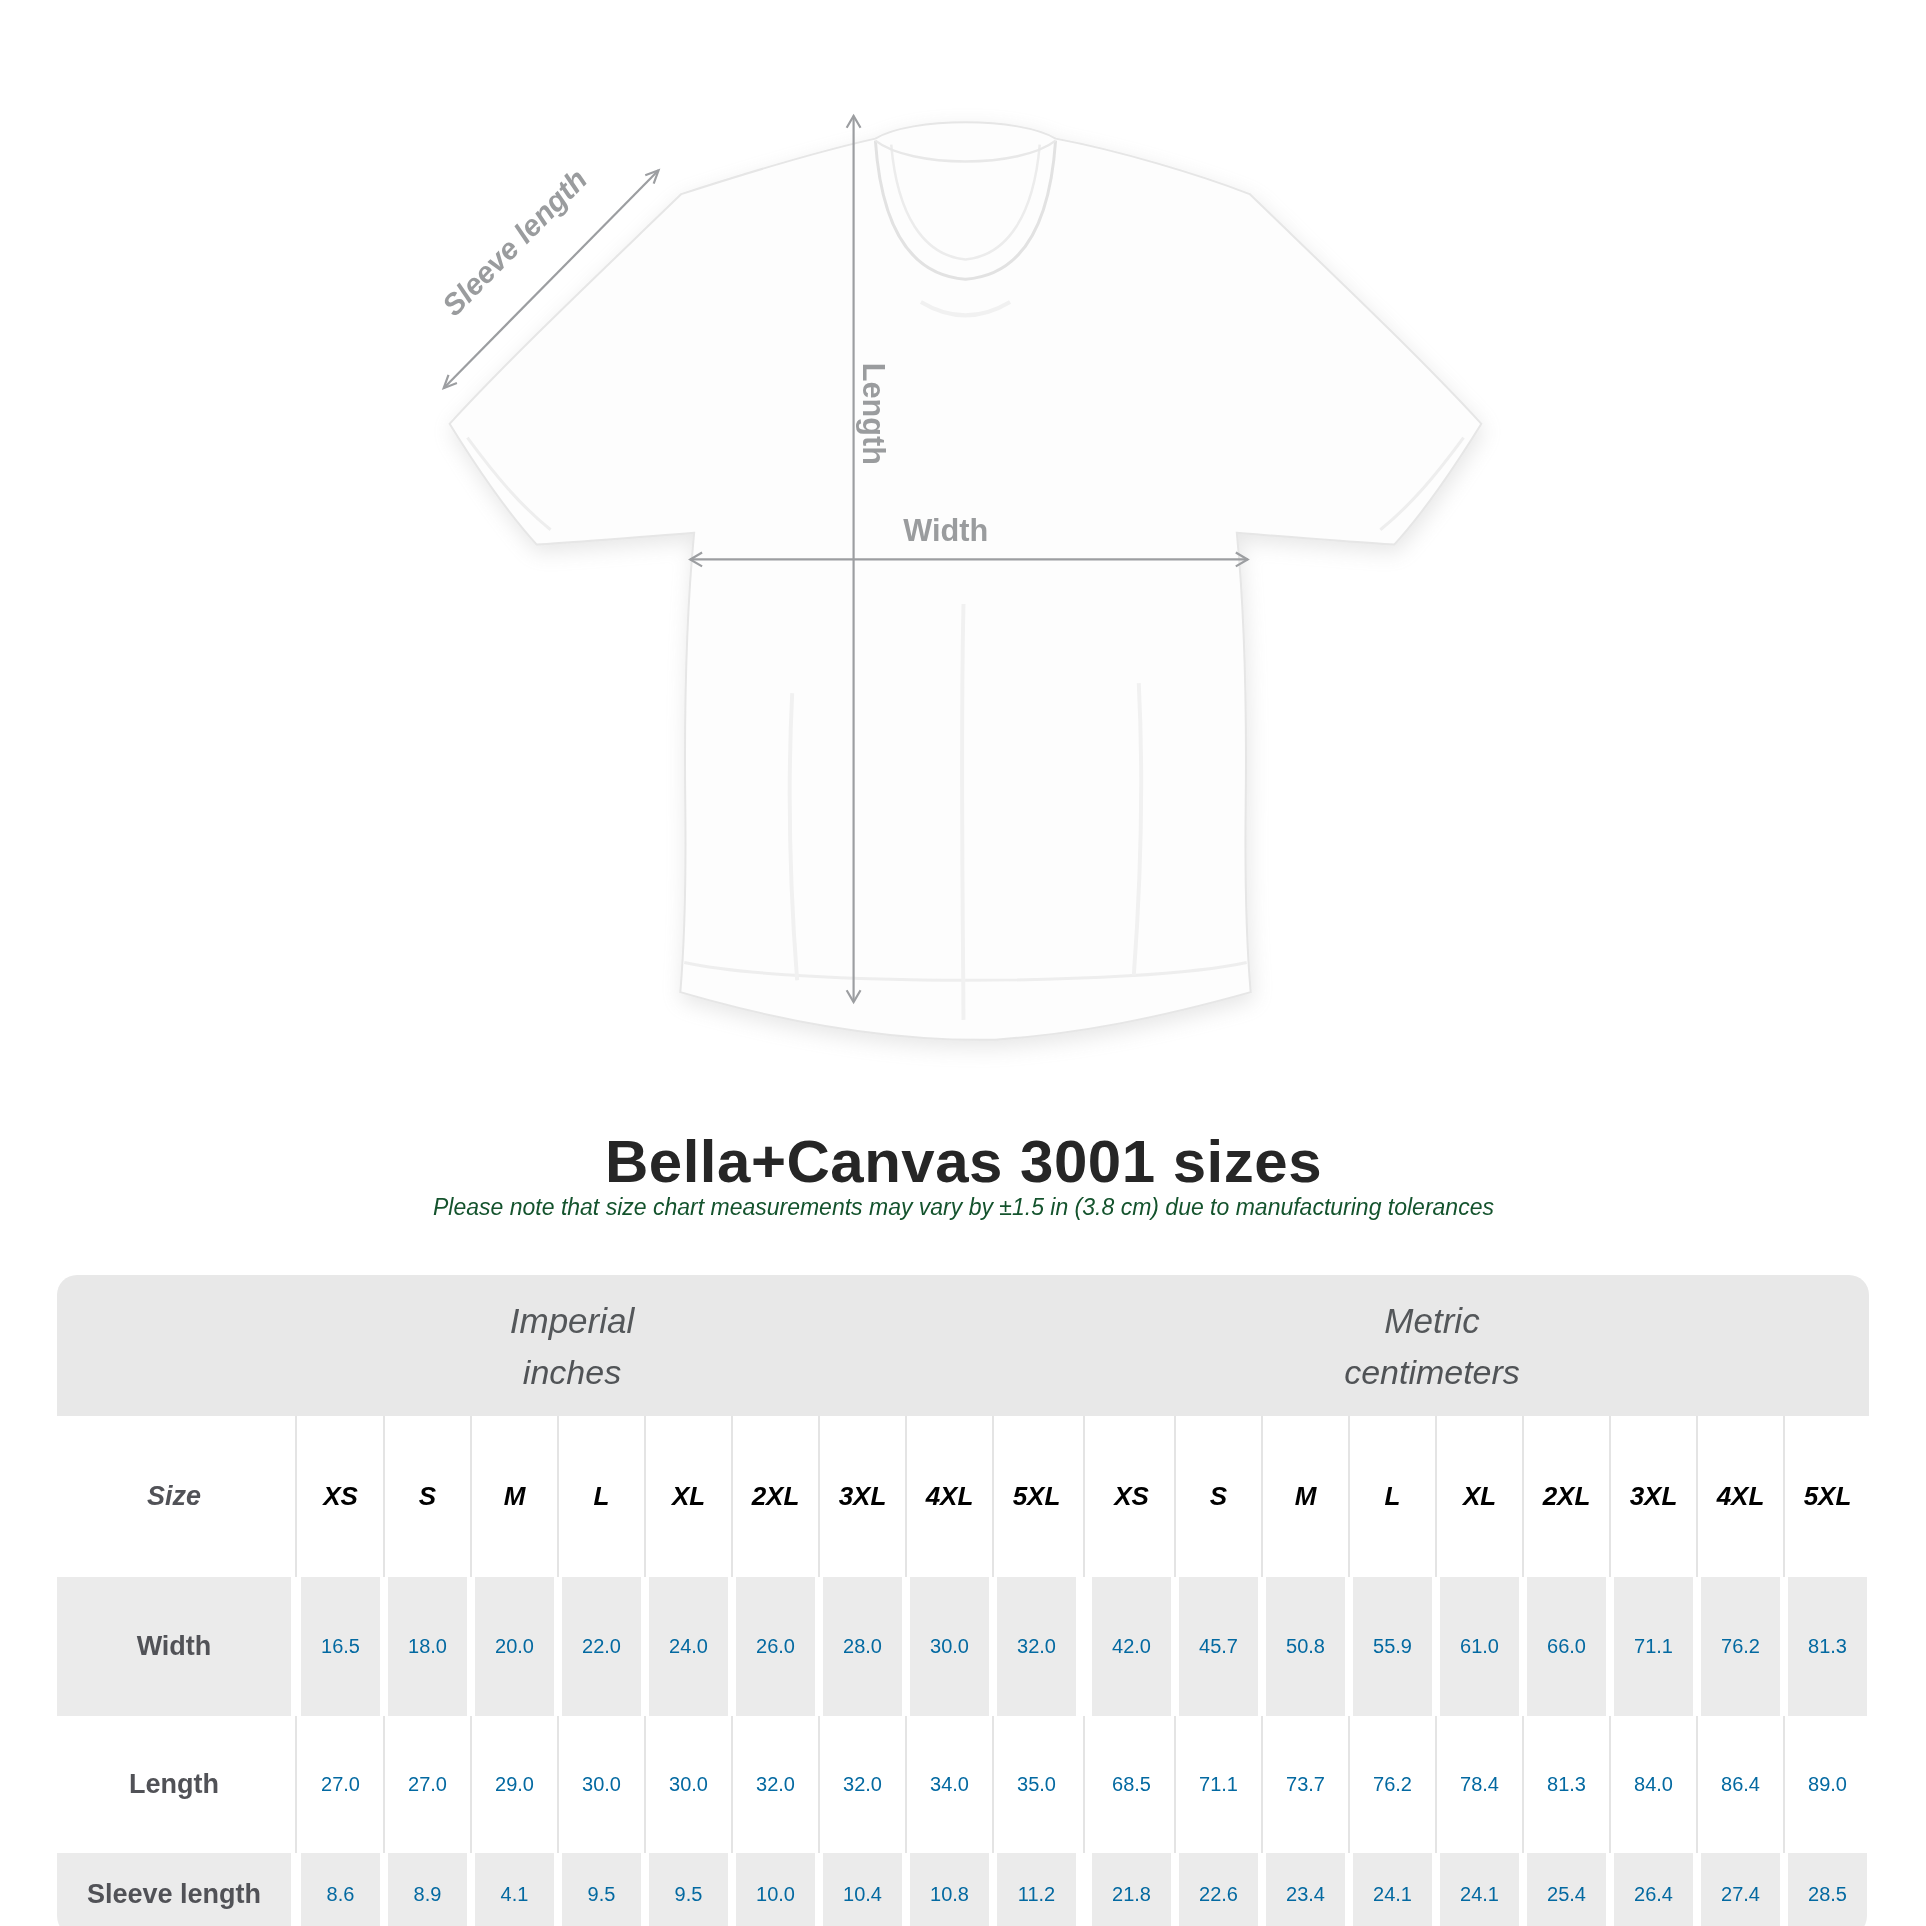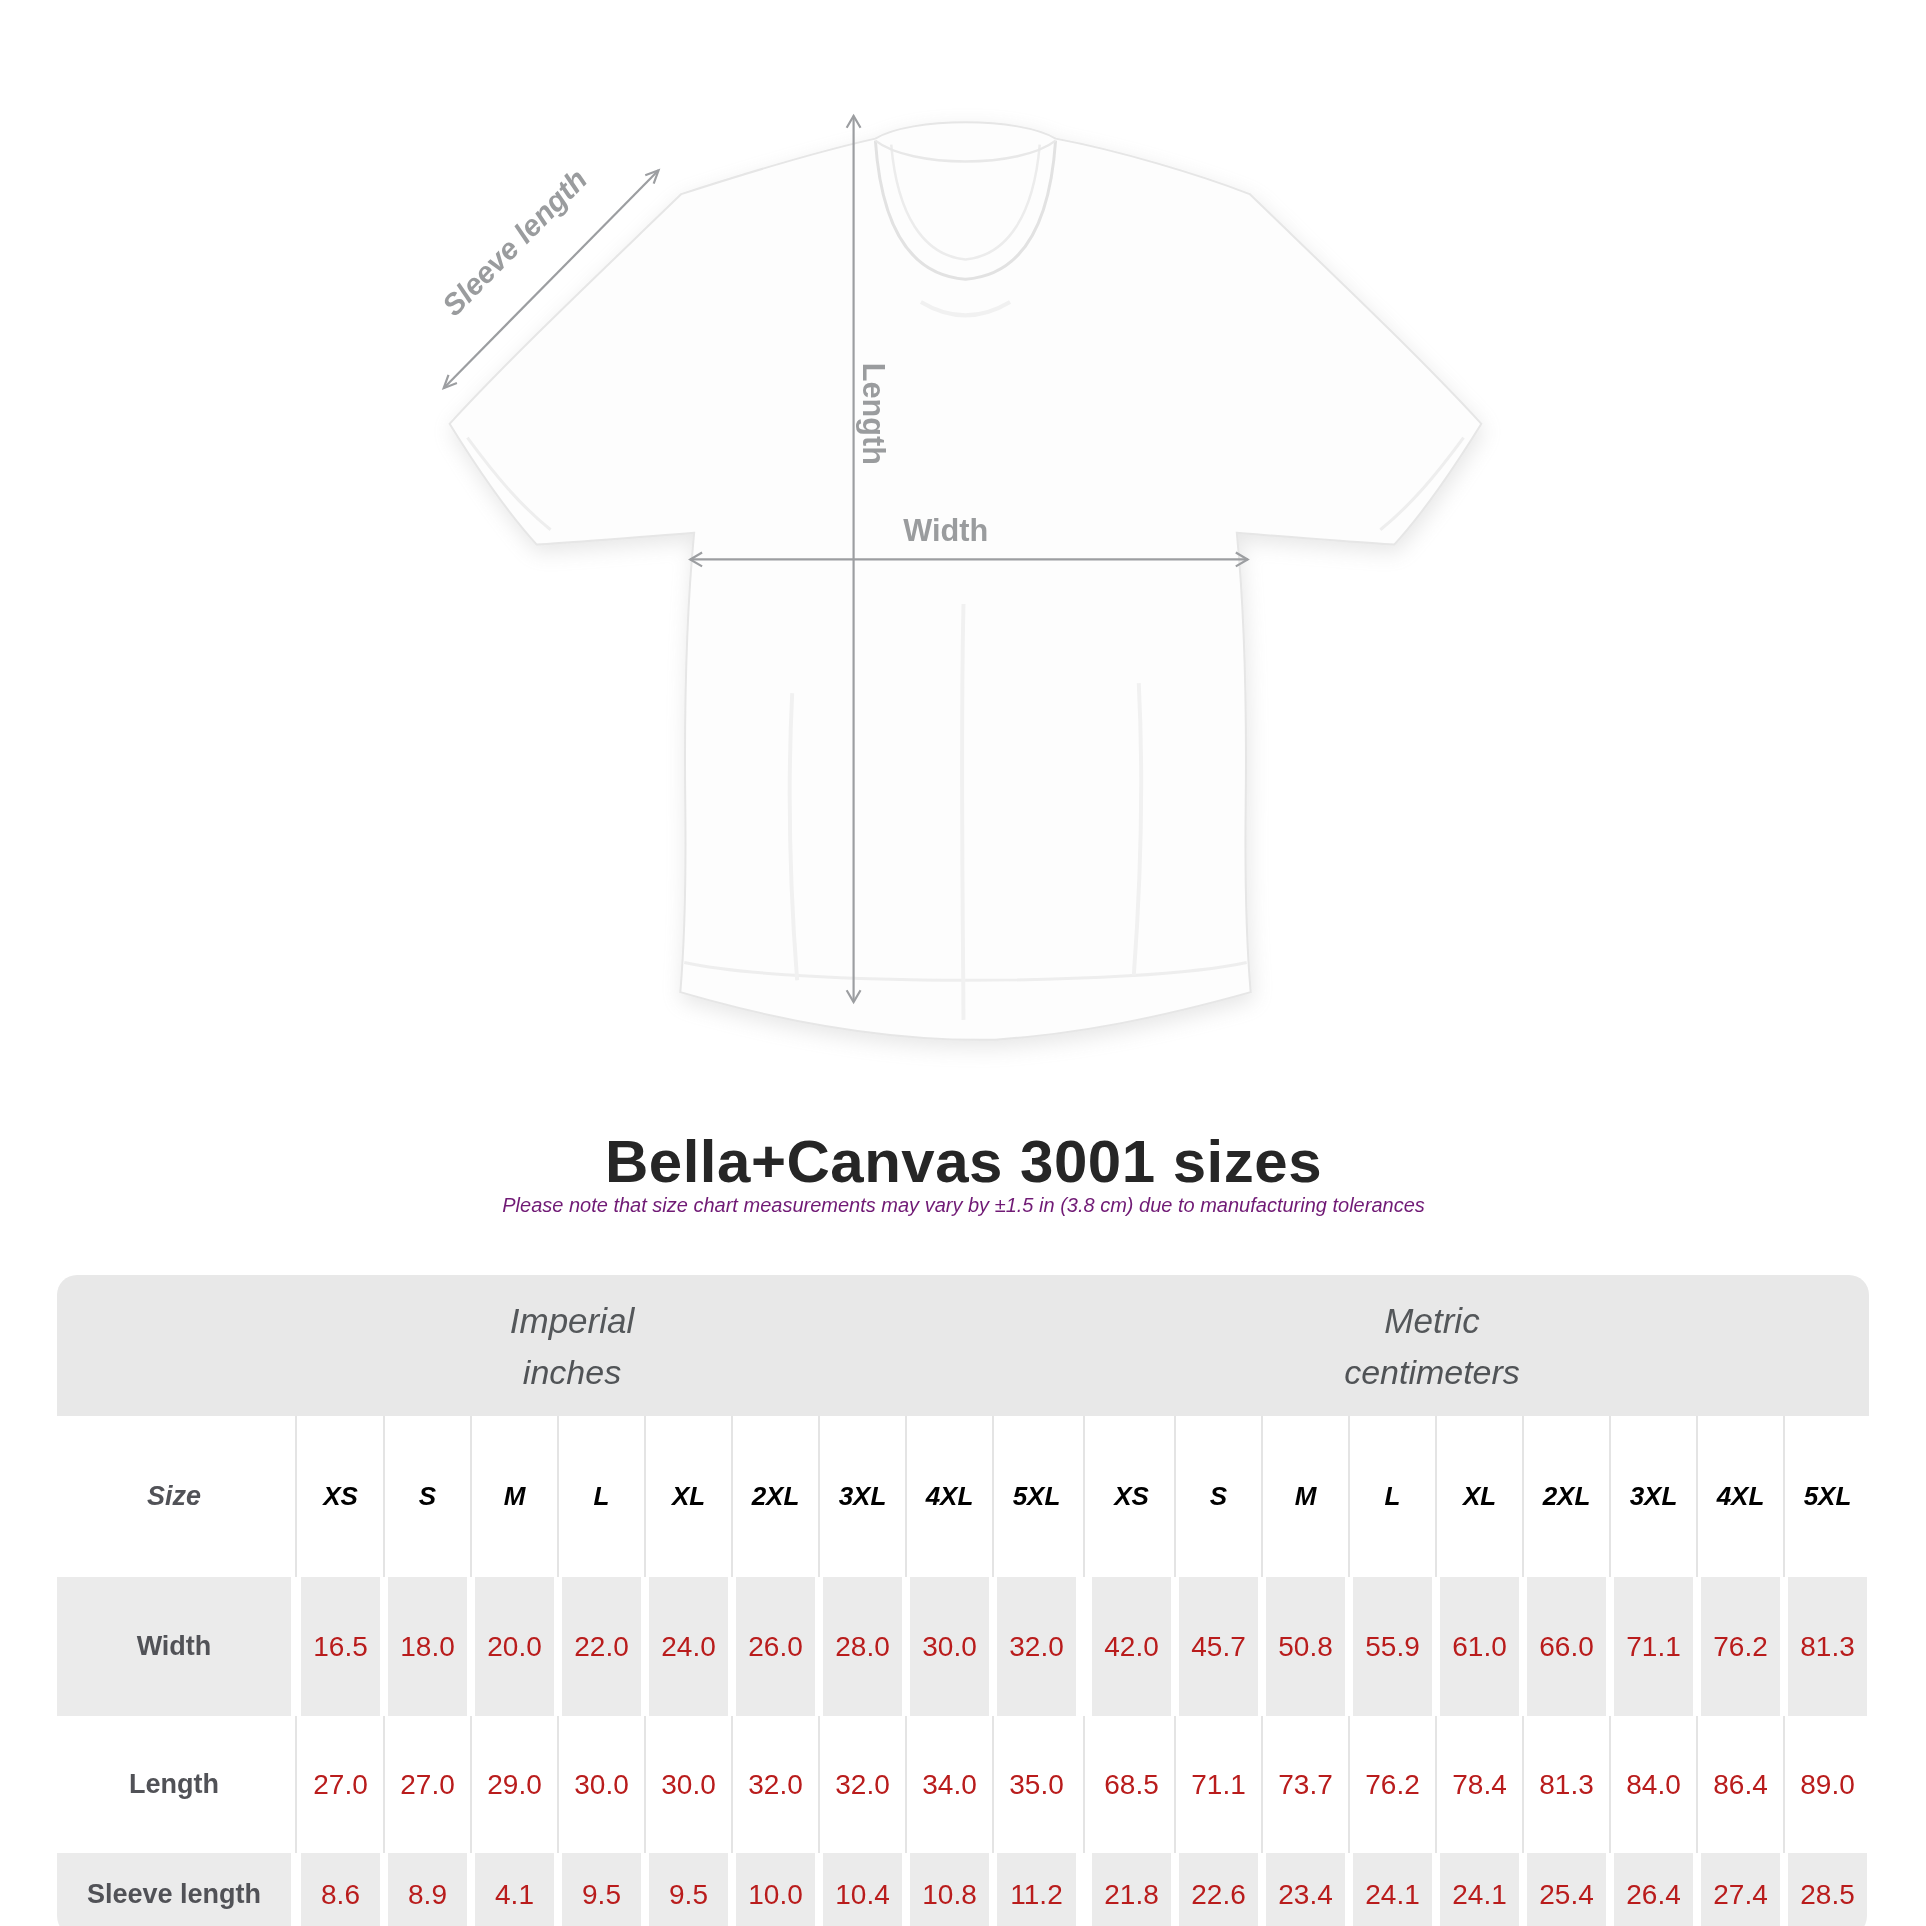--- a/index.html
+++ b/index.html
@@ -6,37 +6,37 @@
   .page{position:relative;width:1927px;height:1927px;background:#ffffff;
         font-family:"Liberation Sans",sans-serif;overflow:hidden;}
 
   
   .diagram{position:absolute;top:0;left:0;}
 
   
   .title{position:absolute;top:1127px;left:0;width:100%;text-align:center;
          font-size:60px;font-weight:bold;color:#262626;letter-spacing:0.5px;}
   .subtitle{position:absolute;top:1194px;left:0;width:100%;text-align:center;
-         font-size:20px;font-style:italic;color:#701a75;}
+         font-size:23px;font-style:italic;color:#14532d;}
 
   
   .size-table{position:absolute;top:1275px;left:57px;width:1812px;}
 
   .band{height:141px;background:#e8e8e8;border-radius:20px 20px 0 0;position:relative;}
   .band-half{position:absolute;top:26px;text-align:center;}
   .band-imp{left:0;width:1030px;}
   .band-met{left:984px;width:782px;}
   .band-label{font-size:35px;font-weight:normal;font-style:italic;color:#54575a;}
   .band-sub{margin-top:12px;font-size:34px;font-style:italic;color:#505356;}
 
   .trow{display:grid;grid-template-columns:234px 10px repeat(8, 79px 8px) 79px 16px repeat(8, 79px 8px) 79px;}
   .cell{display:flex;align-items:center;justify-content:center;}
   .lab{font-size:27px;font-weight:bold;color:#515257;}
   .hd{font-size:26px;font-weight:bold;color:#000000;}
-  .val{font-size:28px;color:#b91c1c;}
+  .val{font-size:20px;color:#0369a1;}
 
   .r-size{height:161px;font-style:italic;}
   .r-width{height:139px;}
   .r-length{height:137px;}
   .r-sleeve{height:83px;}
 
   .rg .cell{background:#ebebeb;}           
   .rw .cell{background:#ffffff;}
   .rw .sp{position:relative;}
   .rw .sp::before{content:"";position:absolute;left:50%;transform:translateX(-50%);

